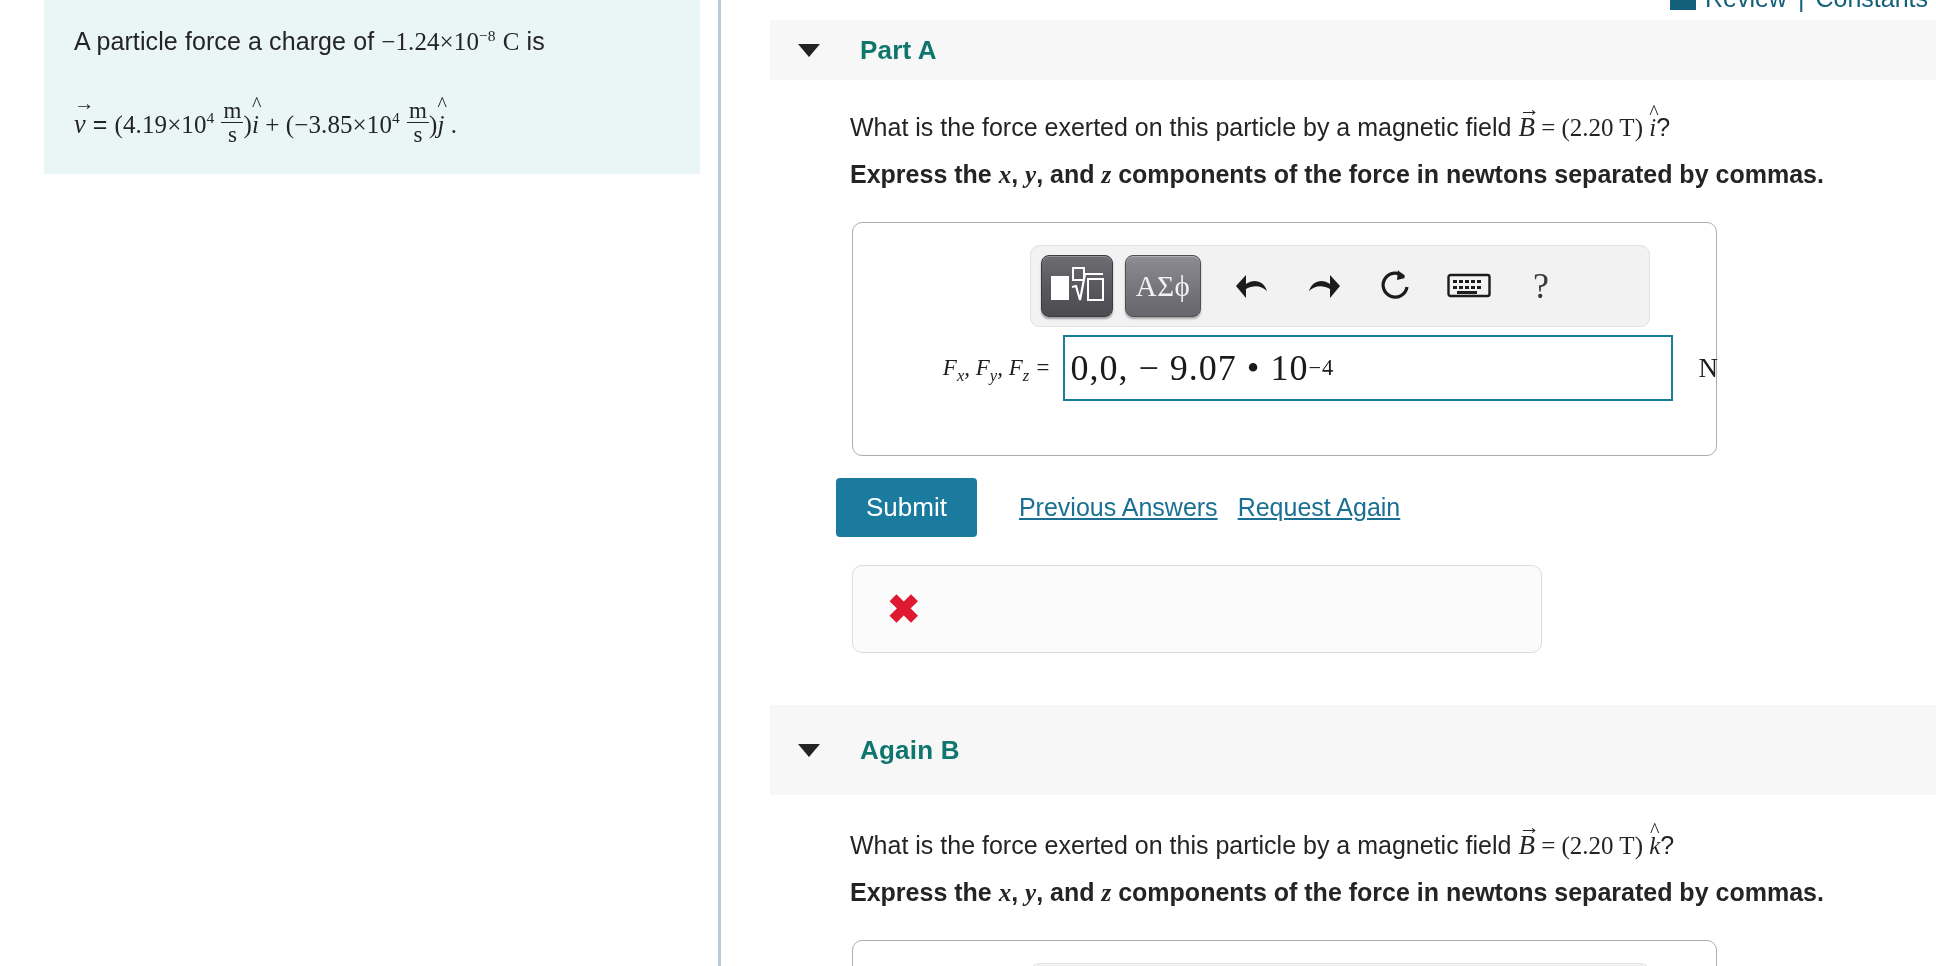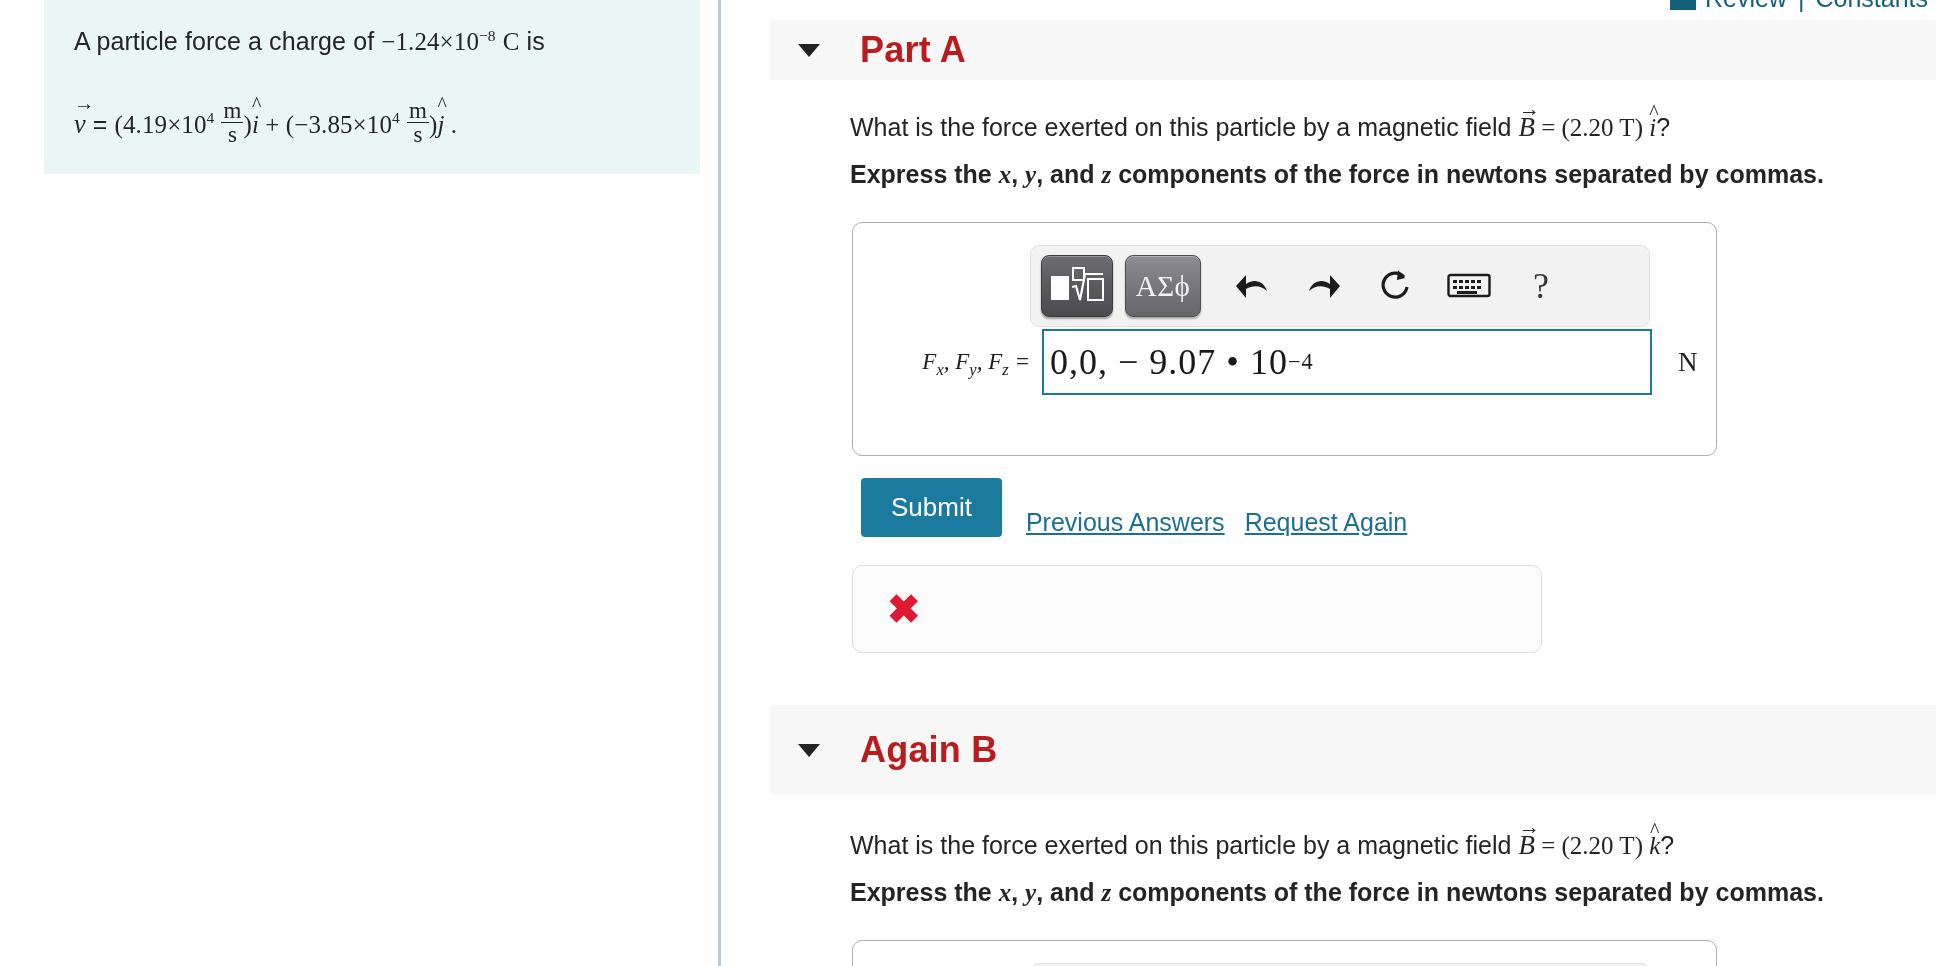--- a/index.html
+++ b/index.html
@@ -101,23 +101,23 @@
   }
   .part-header .caret {
     width: 0; height: 0;
     margin-left: 28px;
     border-left: 11px solid transparent;
     border-right: 11px solid transparent;
     border-top: 13px solid #232323;
   }
   .part-header .ptitle {
     margin-left: 40px;
-    font-size: 36px;
+    font-size: 26px;
     font-weight: bold;
-    color: #b91c1c;
+    color: #0f766e;
     letter-spacing: .2px;
   }
 
   
   .qline {
     position: absolute;
     left: 850px - 721px;
     font-size: 25px;
     color: #242424;
     white-space: nowrap;
@@ -328,35 +328,35 @@
             <rect x="30" y="14" width="4" height="3"></rect>
             <rect x="10" y="19" width="20" height="3"></rect>
           </g>
         </svg>
       </div>
       <div class="tb-btn plain" style="margin-left:12px">
         <span class="help-q">?</span>
       </div>
     </div>
 
-    <div class="answer-row" style="left:0px; top:106px; width:865px;">
+    <div class="answer-row" style="left:0px; top:112px; width:865px;justify-content:flex-end;">
       <div class="answer-label" style="width:177px; text-align:right; padding-right:0;">
         <span>F</span><span class="sub">x</span>, <span>F</span><span class="sub">y</span>, <span>F</span><span class="sub">z</span> =
       </div>
       <div class="answer-input" style="width:610px; height:66px;">
         <span>0,0, − 9.07 • 10</span>
           <span class="sup">−4</span>
       </div>
       <span class="unit-label">N</span>
     </div>
   </div>
 
-  <div id="submit-row" style="left:140px; top:478px;align-items:flex-end;">
+  <div id="submit-row" style="left:115px; top:478px;">
     <button id="submit-button">Submit</button>
-    <span class="link" style="margin-left:24px">Previous Answers</span>
+    <span class="link" style="margin-left:42px">Previous Answers</span>
     <span class="link" style="margin-left:20px">Request Again</span>
   </div>
 
   <div id="feedback-box" style="left:131px; top:565px; width:690px; height:88px;">
     <span class="xicon">✖</span>
   </div>
 
   <div class="part-header" style="top:705px;height:90px;">
     <span class="caret"></span>
     <span class="ptitle">Again B</span>

